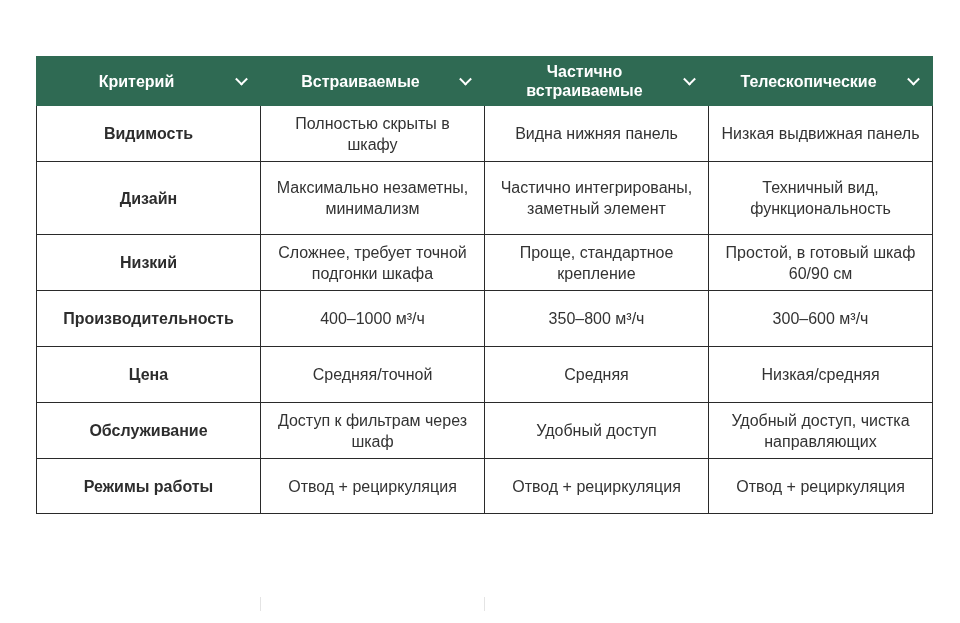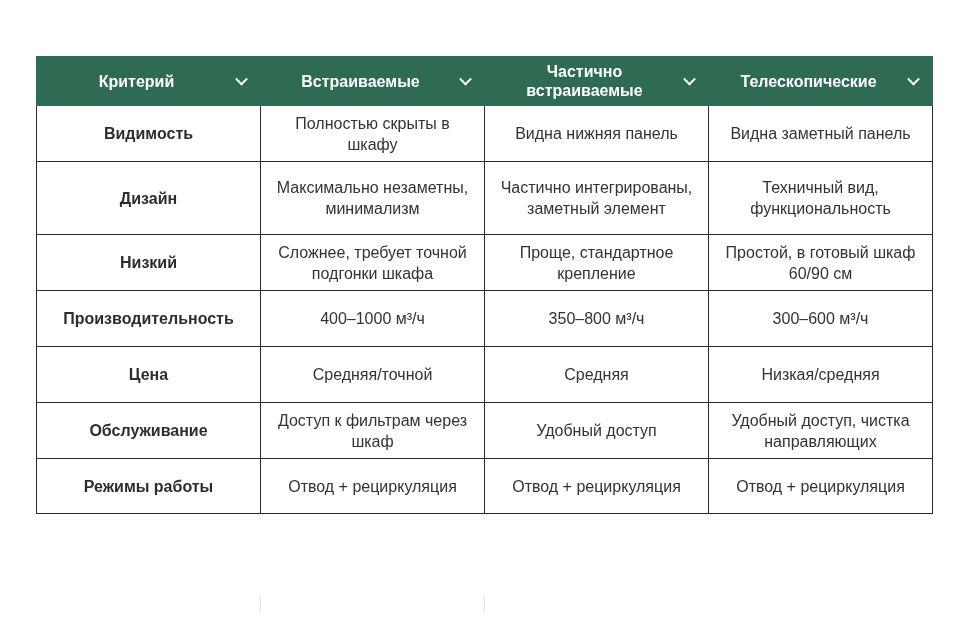--- a/index.html
+++ b/index.html
@@ -47,21 +47,21 @@
         <span>Телескопические</span>
         <span class="chev"></span>
       </th>
     </tr>
   </thead>
   <tbody>
     <tr style="height:56px">
       <td class="crit">Видимость</td>
       <td>Полностью скрыты в шкафу</td>
       <td>Видна нижняя панель</td>
-      <td>Видна заметный панель</td>
+      <td>Низкая выдвижная панель</td>
     </tr>
     <tr style="height:73px">
       <td class="crit">Дизайн</td>
       <td>Максимально незаметны, минимализм</td>
       <td>Частично интегрированы, заметный элемент</td>
       <td>Техничный вид, функциональность</td>
     </tr>
     <tr style="height:56px">
       <td class="crit">Низкий</td>
       <td>Сложнее, требует точной подгонки шкафа</td>

